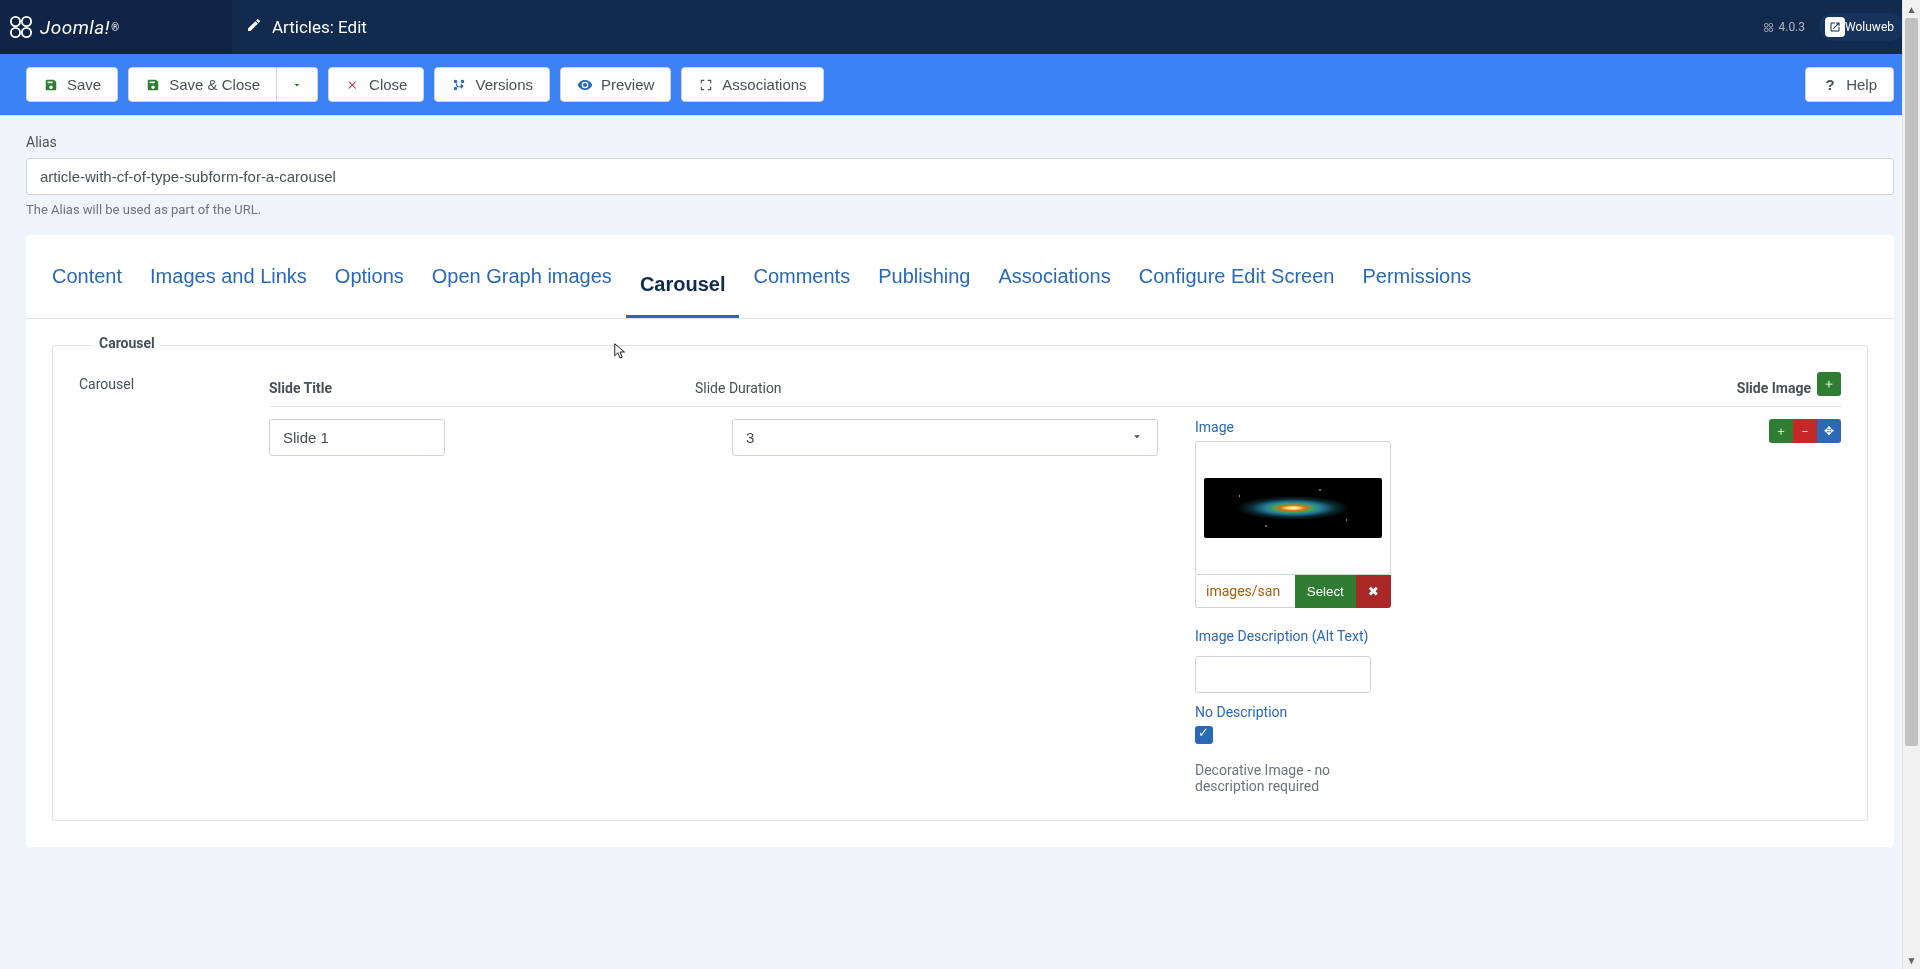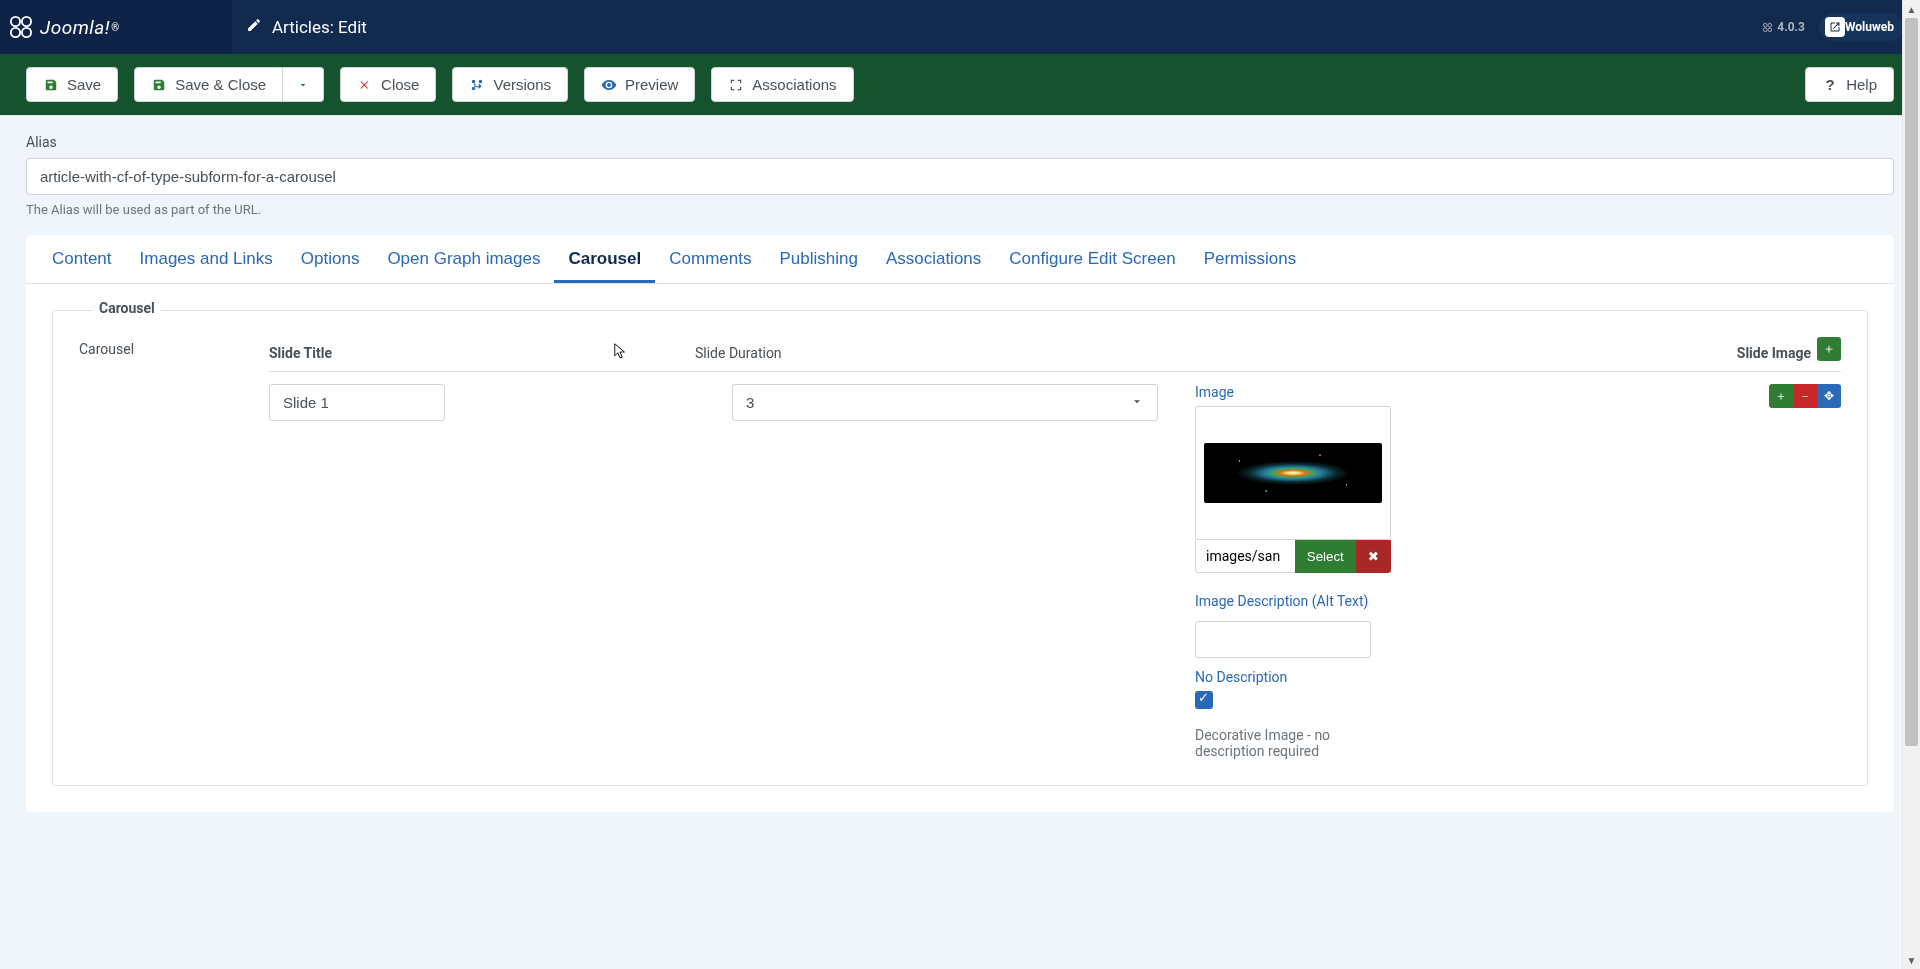--- a/index.html
+++ b/index.html
@@ -3,47 +3,47 @@
 <meta charset="utf-8">
 <style>
   * { box-sizing: border-box; margin: 0; padding: 0; }
   body { font-family: -apple-system, BlinkMacSystemFont, "Segoe UI", Roboto, Arial, sans-serif; font-size: 14px; color: #495057; background: #f0f4fb; overflow-x:hidden;}
   .topbar { display:flex; align-items:stretch; background:#112a4e; color:#fff; height:54px;}
   .logo-area{ width:232px; background:#0e2345; display:flex; align-items:center; padding-left:10px;}
   .logo-area svg{fill:#fff;}
   .title-area{ display:flex; align-items:center; padding-left:14px; flex:1;}
   .title-area .pen{margin-right:10px;}
   .title-area span{font-size:17px; font-weight:400;}
-  .top-right{display:flex;align-items:center; padding-right:16px; gap:14px;font-weight:bold;}
+  .top-right{display:flex;align-items:center; padding-right:16px; gap:14px;}
   .version{color:#adb5bd; font-size:12px; display:flex; align-items:center; gap:4px;}
   .user-pill{background:#16335c; border-radius:16px; padding:4px 10px 4px 6px; display:flex; align-items:center; font-size:12px; color:#fff;}
   .user-pill .uicon{background:#fff; width:20px; height:20px; border-radius:4px; display:flex; align-items:center; justify-content:center; color:#112a4e;}
 
-  .toolbar{background:#14532d; padding:13px 26px; display:flex; gap:16px; border-bottom:1px solid #dee2e6;}
+  .toolbar{background:#3b82f6; padding:13px 26px; display:flex; gap:10px; border-bottom:1px solid #dee2e6;}
   .toolbar-right{margin-left:auto;}
   .btn{background:#fff; border:1px solid #ced4da; border-radius:4px; padding:8px 16px; display:inline-flex; align-items:center; gap:8px; cursor:pointer; color:#495057; font-size:15px;}
   .btn-group{display:inline-flex;}
   .btn-group .btn:first-child{border-top-right-radius:0;border-bottom-right-radius:0;}
   .btn-group .btn.caret{border-top-left-radius:0;border-bottom-left-radius:0;border-left:0; padding:8px 12px;}
   .ico{width:16px; height:16px; display:inline-flex; align-items:center; justify-content:center;}
   .ico.green{color:#2f7d32;}
   .ico.red{color:#c52827;}
   .ico.blue{color:#2a69b8;}
   .ico.dark{color:#495057;}
 
   .content{padding:18px 26px;}
   .row{display:flex; gap:26px;}
   .col{flex:1;}
   .form-label{margin-bottom:8px; display:block; color:#495057;}
   .req::after{content:" *";}
   .form-control{width:100%; padding:9px 13px; border:1px solid #ced4da; border-radius:3px; background:#fff; font-size:15px; color:#495057;}
   .form-hint{color:#6c757d; font-size:13px; margin-top:7px;}
 
   .tabs{display:flex; border-bottom:1px solid #dee2e6; background:#fff; border-radius:4px 4px 0 0; padding:0 12px;}
-  .tab{padding:14px 14px; color:#2a69b8; cursor:pointer; font-size:17px; border:none; background:none;}
+  .tab{padding:30px 14px; color:#2a69b8; cursor:pointer; font-size:20px; border:none; background:none;}
   .tab.active{color:#112a4e; font-weight:700; border-bottom:3px solid #2a69b8; padding-bottom:11px;}
 
   .panel{background:#fff; padding:26px 26px; border-radius:0 0 4px 4px;}
   .fieldset{border:1px solid #dee2e6; border-radius:3px; padding:26px; position:relative;}
   .legend{position:absolute; top:-11px; left:40px; background:#fff; padding:0 6px; font-weight:700; color:#495057;}
 
   .subform{display:flex; gap:40px;}
   .subform-label{width:150px; padding-top:4px;}
   .subform-main{flex:1;}
   .sf-head{display:flex; align-items:flex-end; border-bottom:1px solid #dee2e6; padding-bottom:10px;}
@@ -69,21 +69,21 @@
   .img-field-label{color:#2a69b8; margin-bottom:6px; display:block;}
   .img-preview{border:1px solid #ced4da; border-radius:3px; width:196px; height:134px; display:flex; align-items:center; justify-content:center; background:#fff; padding:6px;}
   .galaxy{width:178px; height:60px; border-radius:2px; position:relative; overflow:hidden;
     background: radial-gradient(ellipse 40% 25% at 50% 50%, #fffbe0 0%, #ffde6b 8%, #e16b1a 18%, #3ea55a 28%, #267c9f 40%, #0a2a2f 60%, #000 80%);}
   .galaxy::after{content:""; position:absolute; inset:0; background:
     radial-gradient(circle at 20% 30%, rgba(255,255,255,.6) 0 1px, transparent 1px),
     radial-gradient(circle at 80% 70%, rgba(255,255,255,.5) 0 1px, transparent 1px),
     radial-gradient(circle at 65% 20%, rgba(255,255,255,.4) 0 1px, transparent 1px),
     radial-gradient(circle at 35% 80%, rgba(255,255,255,.4) 0 1px, transparent 1px);}
   .img-input-row{display:flex; width:196px; margin-top:0;}
-  .img-path{flex:1; border:1px solid #ced4da; border-right:0; border-top:0; padding:8px 10px; background:#fff; color:#000000; border-radius:0 0 0 3px; min-width:0; overflow:hidden;}
+  .img-path{flex:1; border:1px solid #ced4da; border-right:0; border-top:0; padding:8px 10px; background:#fff; color:#a16207; border-radius:0 0 0 3px; min-width:0; overflow:hidden;}
   .img-select{background:#2f7d32; color:#fff; border:0; padding:8px 12px; cursor:pointer;}
   .img-clear{background:#a92827; color:#fff; border:0; padding:8px 12px; cursor:pointer; border-radius:0 0 3px 0;}
   .alt-input{width:176px; margin-top:6px;}
   .chk{appearance:none; width:18px; height:18px; background:#2a69b8; border-radius:3px; position:relative; cursor:pointer;}
   .chk::after{content:"✓"; color:#fff; position:absolute; left:3px; top:-1px; font-size:13px;}
   .desc-text{color:#6c757d; font-size:14px; max-width:176px;}
 
   .cursor{position:fixed; left:614px; top:343px; width:15px; height:18px; pointer-events:none;}
 
   .vscroll{position:fixed; right:0; top:0; width:18px; height:100%; background:#f1f1f1; border-left:1px solid #e5e5e5;}

